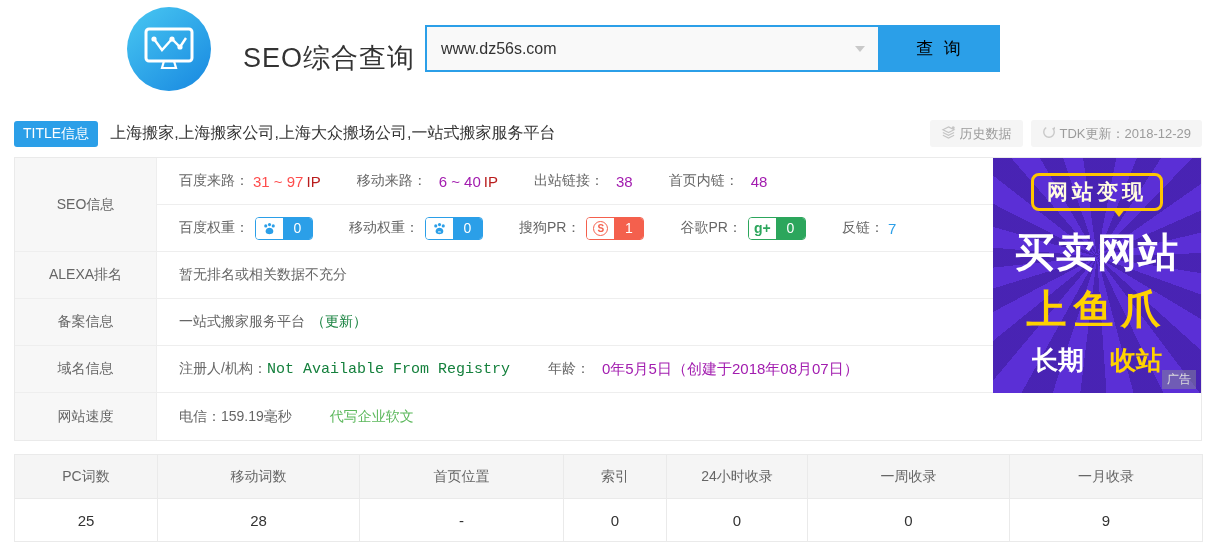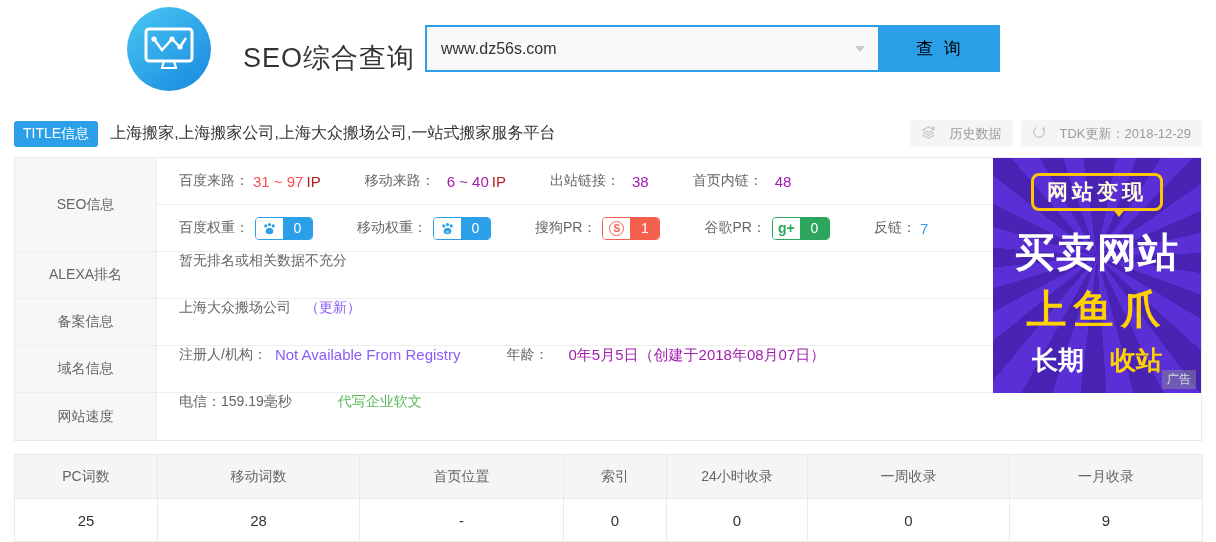--- a/index.html
+++ b/index.html
@@ -23,38 +23,38 @@
     border-top:6px solid #c9c9c9; cursor:pointer; }
   .query-btn { width:120px; height:47px; background:#2b9fe8; border:none; color:#000000;
     font-size:17px; letter-spacing:3px; cursor:pointer;
     font-family:"Liberation Sans","DejaVu Sans",sans-serif; }
 
   
   .title-bar { margin:10px 14px 0; height:47px; display:flex; align-items:center; }
   .badge-title { background:#2b9fe8; color:#fff; font-size:14px; padding:4px 9px; border-radius:3px; }
   .page-title { margin-left:12px; font-size:16px; color:#333; }
   .tb-right { margin-left:auto; display:flex; gap:8px; }
-  .tb-btn { display:flex; align-items:center; gap:14px; background:#f5f5f5; color:#9b9b9b;
+  .tb-btn { display:flex; align-items:center; gap:4px; background:#f5f5f5; color:#9b9b9b;
     font-size:13px; padding:0 11px; height:27px; border-radius:3px; cursor:pointer; }
 
   
   .info-table { position:relative; margin:0 14px; border:1px solid #eaeaea;
     display:grid; grid-template-columns:142px 1fr; grid-auto-rows:47px; }
   .itl { background:#f7f7f7; display:flex; align-items:center; justify-content:center;
     color:#666; font-size:14px; border-right:1px solid #eee; border-bottom:1px solid #eee; }
   .itl.span2 { grid-row:span 2; }
-  .itc { padding-left:22px; display:flex; font-size:14px; color:#666;
-    border-bottom:1px solid #eee;gap:8px; }
+  .itc { padding-left:22px; display:flex; align-items:center; font-size:14px; color:#666;
+    border-bottom:1px solid #eee; }
   .nob { border-bottom:none; }
   .pair { display:flex; align-items:center; margin-right:36px; white-space:nowrap; }
   .v-dark { color:#a21caf; font-size:15px; margin-left:12px; }
   .v-red  { color:#fe4c4c; font-size:15px; margin-left:4px; cursor:pointer; }
   .v-blue { color:#2b9fe8; font-size:15px; margin-left:4px; cursor:pointer; }
   .unit { color:#b91c1c; font-size:15px; margin-left:3px; }
-  .link-blue { color:#8b5cf6; cursor:pointer; }
+  .link-blue { color:#15803d; cursor:pointer;font-family:Liberation Mono, monospace; }
   .link-green { color:#5cb85c; cursor:pointer; margin-left:38px; }
   .gap38 { margin-left:38px; }
 
   .wbadge { display:inline-flex; height:23px; border-radius:4px; overflow:hidden;
     margin-left:6px; cursor:pointer; border:1px solid #2b9fe8; }
   .wbadge .ic { width:27px; background:#fff; display:flex; align-items:center; justify-content:center; }
   .wbadge .num { width:29px; color:#fff; display:flex; align-items:center; justify-content:center;
     font-size:14px; background:#2b9fe8; }
   .wbadge.red { border-color:#f4604d; } .wbadge.red .num { background:#f4604d; }
   .wbadge.green { border-color:#2ca65c; } .wbadge.green .num { background:#2ca65c; }
@@ -217,21 +217,21 @@
     </span>
   </div>
 
   <div class="itl">ALEXA排名</div>
   <div class="itc">
     <span>暂无排名或相关数据不充分</span>
   </div>
 
   <div class="itl">备案信息</div>
   <div class="itc">
-    <span>上海大众搬场公司</span>
+    <span>一站式搬家服务平台</span>
     <span class="link-blue" style="margin-left:6px">（更新）</span>
   </div>
 
   <div class="itl">域名信息</div>
   <div class="itc">
     <span>注册人/机构：</span>
     <span class="link-blue" style="font-size:15px">Not Available From Registry</span>
     <span class="gap38">年龄：</span>
     <span class="v-dark">0年5月5日（创建于2018年08月07日）</span>
   </div>

